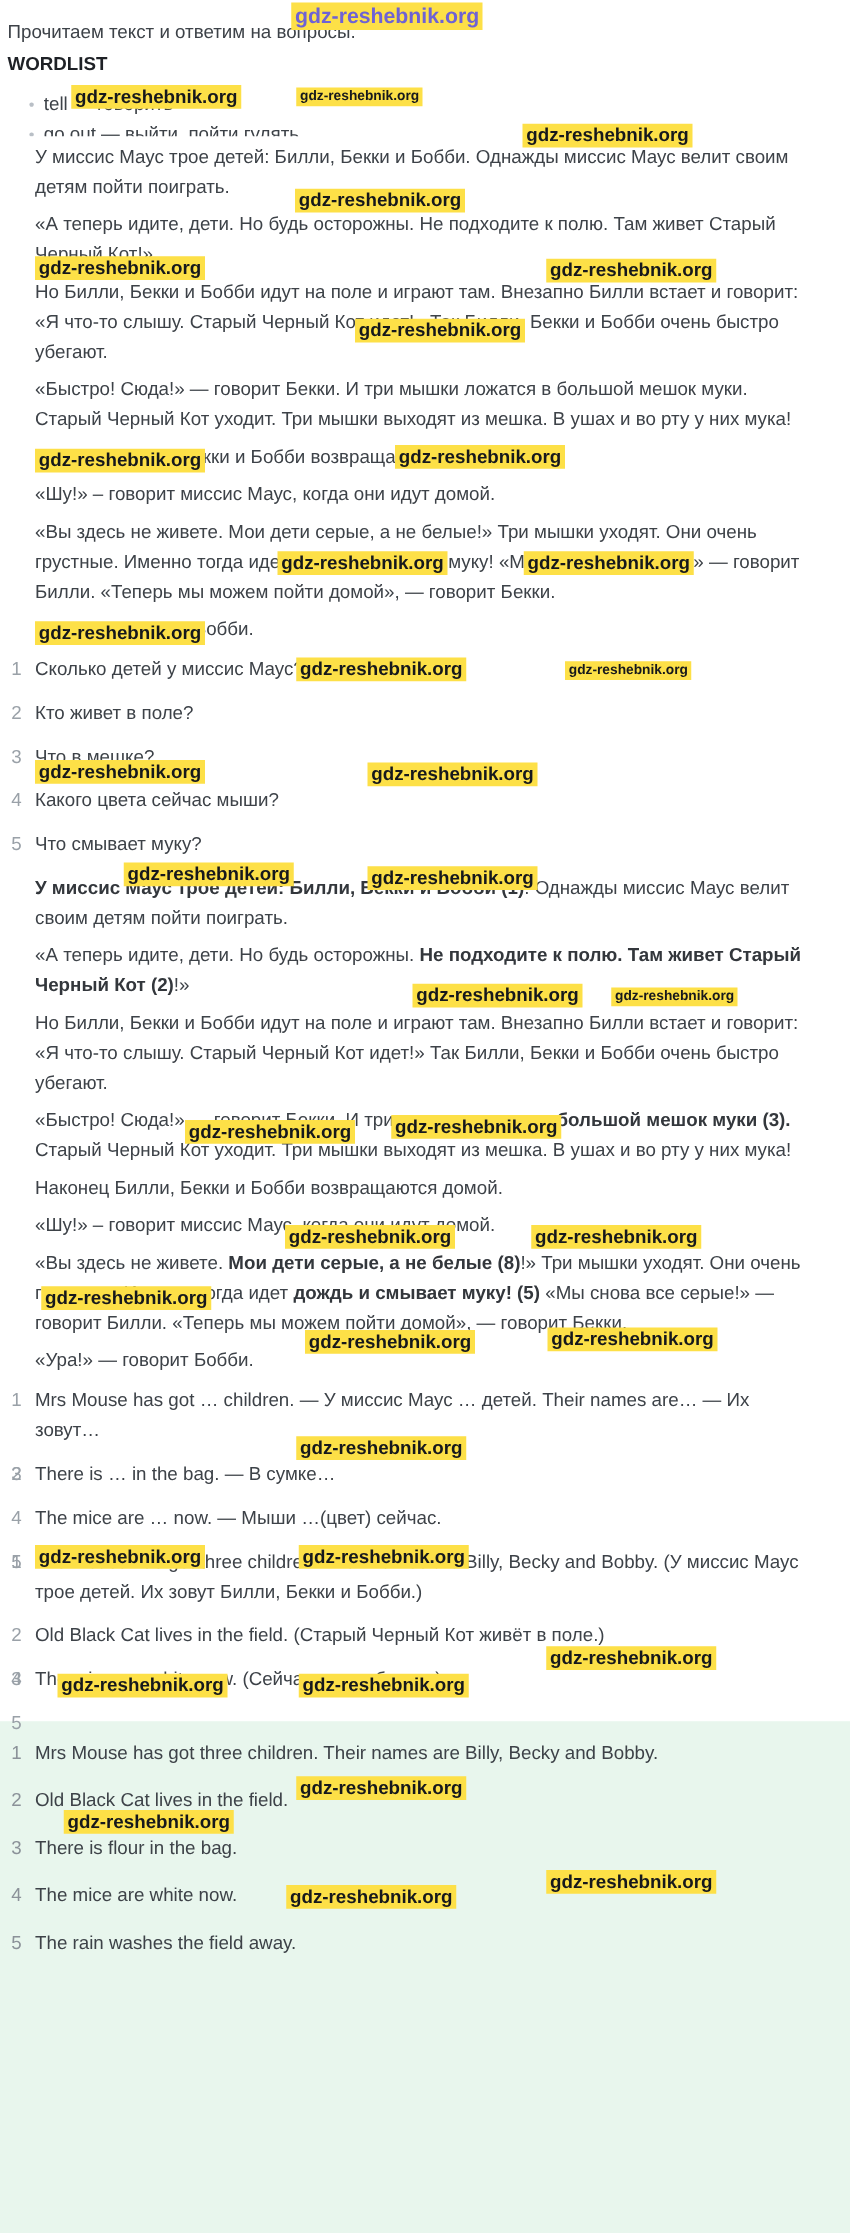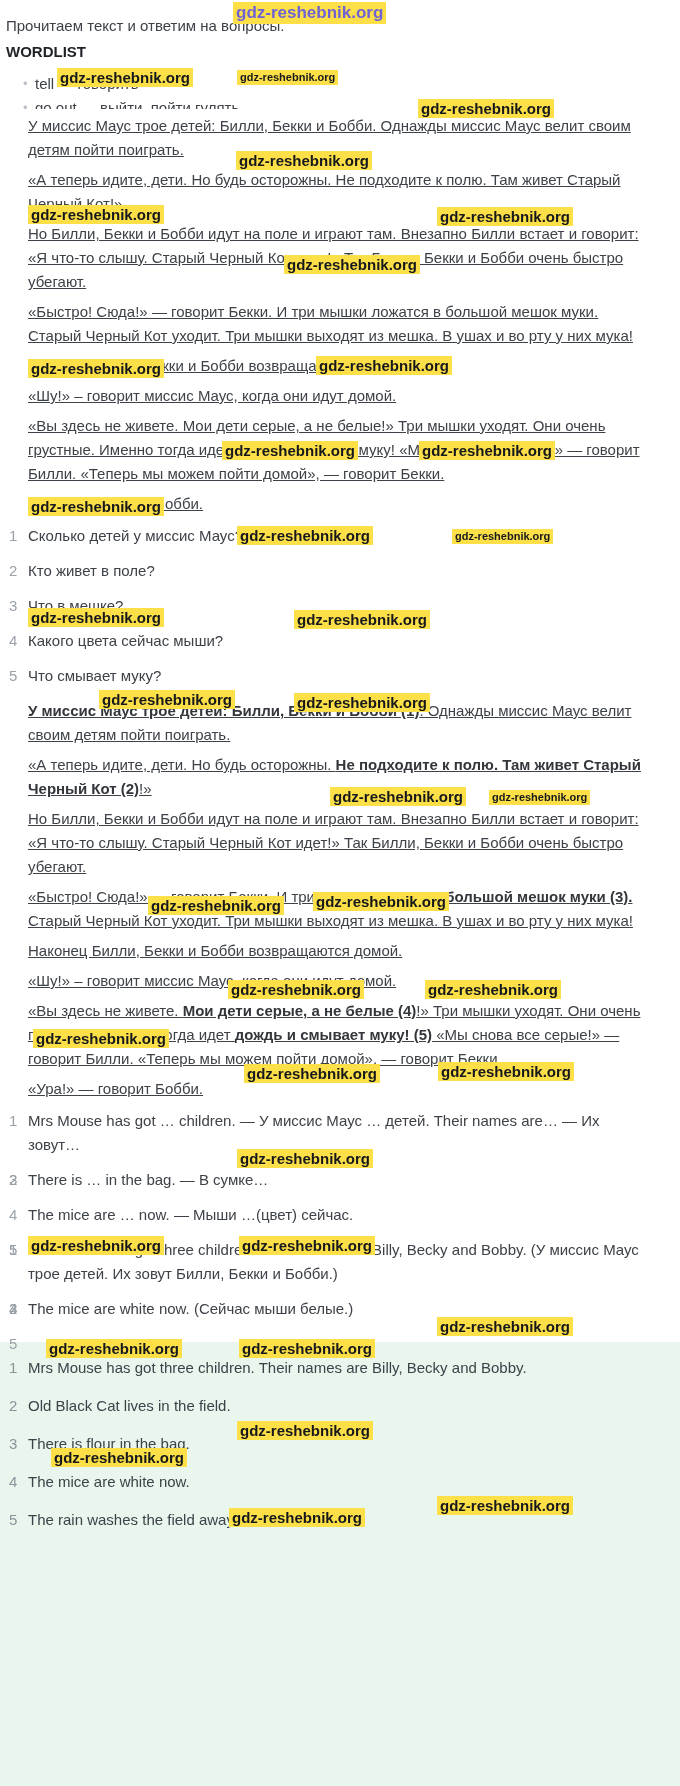--- a/index.html
+++ b/index.html
@@ -15,21 +15,21 @@
 
   .intro { line-height:24px; margin-left:-22px; }
   .wordlist-title { font-size:15px; font-weight:700; color:#1e2126; line-height:24px; margin-left:-22px; margin-top:2px; }
 
   ul.wordlist { list-style:none; margin-top:8px; margin-left:-6px; }
   ul.wordlist li { position:relative; padding-left:13px; line-height:24px; }
   ul.wordlist li::before { content:"•"; position:absolute; left:1px; top:0; color:#b9bfc6; font-size:13px; }
   ul.wordlist li.clipped { height:13px; overflow:hidden;text-decoration:underline; }
 
   .text-block { margin-top:5px; }
-  .text-block p { line-height:24px; margin-bottom:6px;text-decoration:underline; }
+  .text-block p { line-height:24px; margin-bottom:6px; }
   .text-block b, .text-block .seg-b { font-weight:700; color:#33373c; }
 
   .num-list { margin-top:8px; }
   .num-row { position:relative; line-height:24px; margin-bottom:11px; }
   .num-row .num { position:absolute; left:-19px; top:0; color:#9aa1a8; }
 
   .green-section { flex:1; background:#e8f6ed; padding:14px 30px 20px 28px; margin-top:10px; }
   .green-section .num-row { margin-bottom:14px; }
   .green-section .num { color:#8b9299; }
 
@@ -96,21 +96,21 @@
       </div>
     </div>
 
     <div class="text-block">
       <p><span class="seg-b">У миссис Маус трое детей: Билли, Бекки и Бобби (1)</span><span>. Однажды миссис Маус велит своим детям пойти поиграть.</span></p>
       <p><span>«А теперь идите, дети. Но будь осторожны. </span><span class="seg-b">Не подходите к полю. Там живет Старый Черный Кот (2)</span><span>!»</span></p>
       <p><span>Но Билли, Бекки и Бобби идут на поле и играют там. Внезапно Билли встает и говорит: «Я что-то слышу. Старый Черный Кот идет!» Так Билли, Бекки и Бобби очень быстро убегают.</span></p>
       <p><span>«Быстро! Сюда!» — говорит Бекки. И три мышки ложатся в </span><span class="seg-b">большой мешок муки (3).</span><span> Старый Черный Кот уходит. Три мышки выходят из мешка. В ушах и во рту у них мука!</span></p>
       <p><span>Наконец Билли, Бекки и Бобби возвращаются домой.</span></p>
       <p><span>«Шу!» – говорит миссис Маус, когда они идут домой.</span></p>
-      <p><span>«Вы здесь не живете. </span><span class="seg-b">Мои дети серые, а не белые (4)</span><span>!» Три мышки уходят. Они очень грустные. Именно тогда идет </span><span class="seg-b">дождь и смывает муку! (5)</span><span> «Мы снова все серые!» — говорит Билли. «Теперь мы можем пойти домой», — говорит Бекки.</span></p>
+      <p><span>«Вы здесь не живете. </span><span class="seg-b">Мои дети серые, а не белые (8)</span><span>!» Три мышки уходят. Они очень грустные. Именно тогда идет </span><span class="seg-b">дождь и смывает муку! (5)</span><span> «Мы снова все серые!» — говорит Билли. «Теперь мы можем пойти домой», — говорит Бекки.</span></p>
       <p><span>«Ура!» — говорит Бобби.</span></p>
     </div>
 
     <div class="num-list">
       <div class="num-row">
         <span class="num">1</span>
         <span>Mrs Mouse has got … children. — У миссис Маус … детей. Their names are… — Их зовут…</span>
       </div>
       <div class="num-row">
         <span class="num">2</span>
@@ -128,20 +128,21 @@
       </div>
     </div>
 
     <div class="num-list">
       <div class="num-row">
         <span class="num">1</span>
         <span>Mrs Mouse has got three children. Their names are Billy, Becky and Bobby. (У миссис Маус трое детей. Их зовут Билли, Бекки и Бобби.)</span>
       </div>
       <div class="num-row">
         <span class="num">2</span>
+        <span>Old Black Cat lives in the field. (Старый Черный Кот живёт в поле.)</span>
       </div>
       <div class="num-row">
         <span class="num">3</span>
       </div>
       <div class="num-row">
         <span class="num">4</span>
         <span>The mice are white now. (Сейчас мыши белые.)</span>
       </div>
       <div class="num-row">
         <span class="num">5</span>

